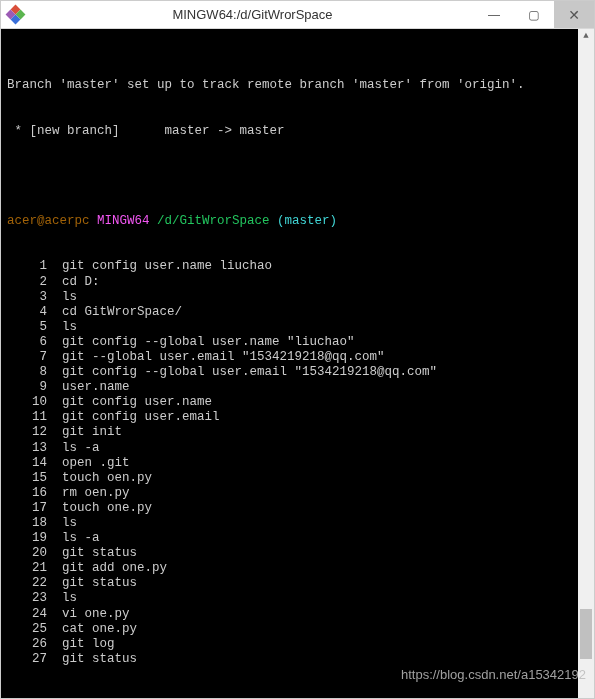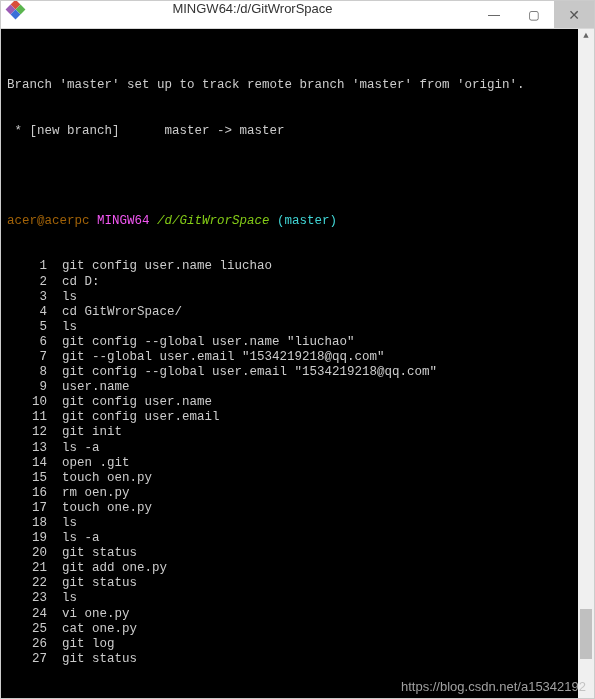--- a/index.html
+++ b/index.html
@@ -9,20 +9,21 @@
       font-family: Consolas, "Courier New", monospace;
       font-size: 12.5px;
       background: #fff;
       position: relative;
       border: 1px solid #ccc;
     }
     .titlebar {
       height: 28px;
       background: #fff;
       display: flex;
+      align-items: center;
       border-bottom: 1px solid #d8d8d8;
     }
     .app-icon {
       width: 18px; height: 18px;
       margin: 0 6px;
       position: relative;
     }
     .app-icon .d { position: absolute; width: 7px; height: 7px; transform: rotate(45deg); }
     .d1 { top: 0; left: 5px; background: #d94f3a; }
     .d2 { top: 5px; left: 0; background: #9c5bb5; }
@@ -73,27 +74,27 @@
       position: absolute;
       right: 2px;
       width: 12px;
       top: 580px;
       height: 50px;
       background: #c0c0c0;
     }
     .ln { display: block; }
     .green { color: #a16207; }
     .magenta { color: #f257f2; }
-    .yellow { color: #84cc16; font-style: italic; }
+    .yellow { color: #22c55e; }
     .cyan { color: #40d5d5; }
     .num { display: inline-block; width: 40px; text-align: right; }
     .cmd { margin-left: 0; }
     .watermark {
       position: absolute;
-      bottom: 4px;
+      bottom: 16px;
       right: 8px;
       color: #bcbcbc;
       font-family: Arial, sans-serif;
       font-size: 13px;
       opacity: 0.85;
       margin-left: 10px;
     }
   </style>
 </head>
 <body>

